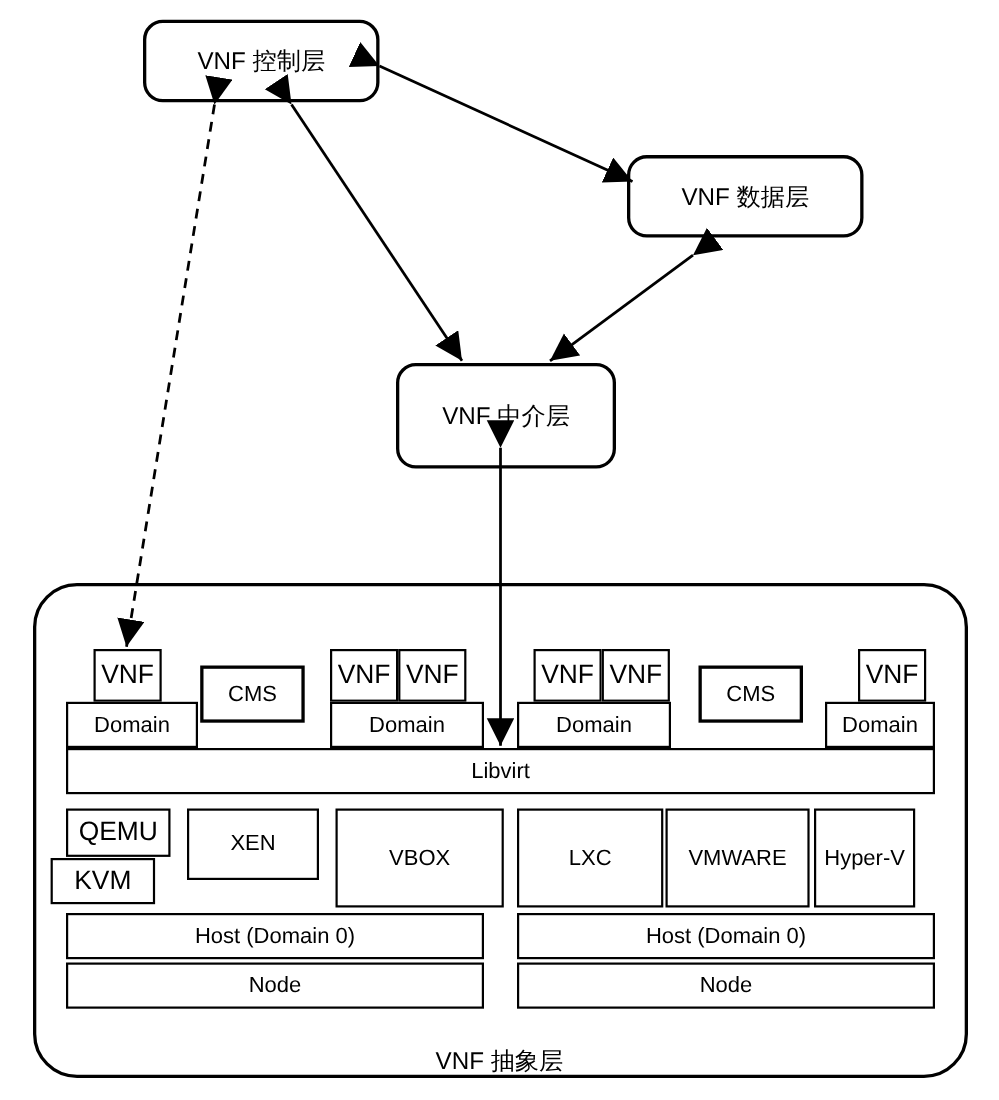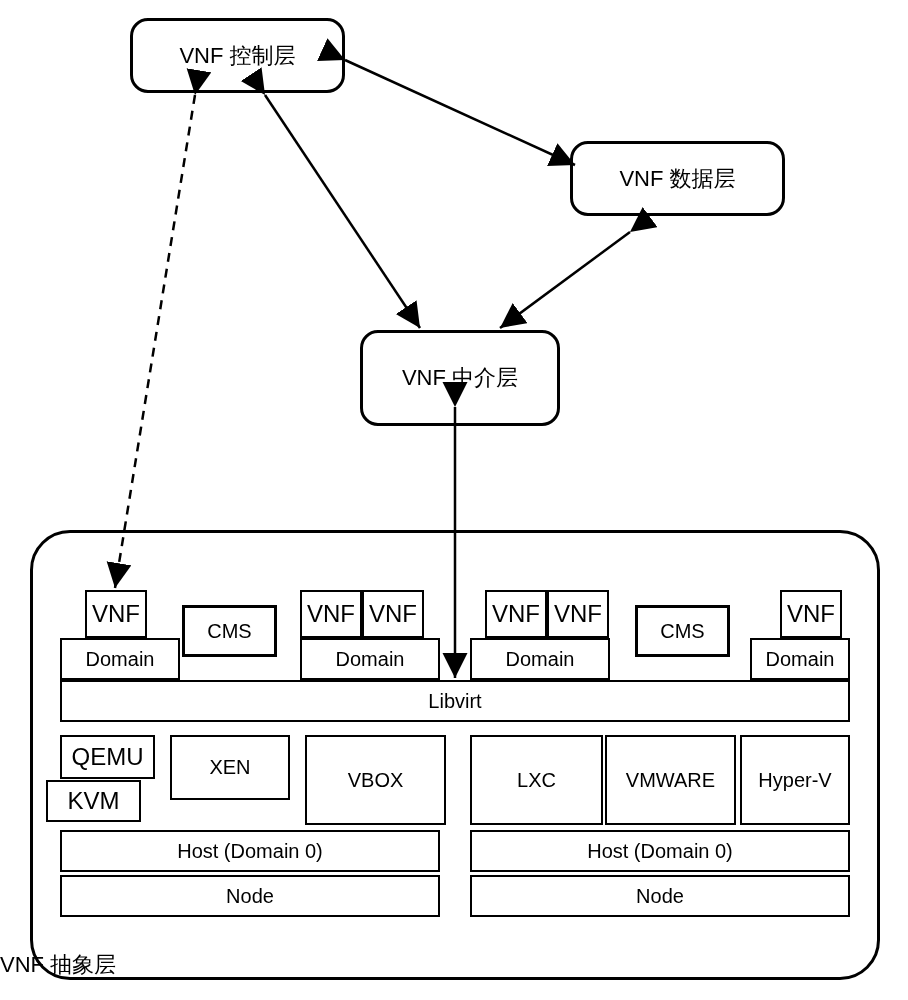--- a/index.html
+++ b/index.html
@@ -16,48 +16,48 @@
     <span>VNF 控制层</span>
   </div>
 <div class="box" style="left:570px;top:141px;width:215px;height:75px">
     <span>VNF 数据层</span>
   </div>
 <div class="box" style="left:360px;top:330px;width:200px;height:96px">
     <span>VNF 中介层</span>
   </div>
 
 <div class="container" style="left:30px;top:530px;width:850px;height:450px"></div>
-<div style="position:absolute;left:0;top:950px;width:908px;text-align:left;font-size:22px">VNF 抽象层</div>
+<div style="position:absolute;left:0;top:950px;width:908px;text-align:center;font-size:22px">VNF 抽象层</div>
 
 <div class="cell small" style="left:85px;top:590px;width:62px;height:48px">VNF</div>
 <div class="cell" style="left:182px;top:605px;width:95px;height:52px;border-width:3px">CMS</div>
 <div class="cell small" style="left:300px;top:590px;width:62px;height:48px">VNF</div>
 <div class="cell small" style="left:362px;top:590px;width:62px;height:48px">VNF</div>
 
 <div class="cell" style="left:60px;top:638px;width:120px;height:42px">Domain</div>
 <div class="cell" style="left:300px;top:638px;width:140px;height:42px">Domain</div>
 
 <div class="cell" style="left:60px;top:680px;width:790px;height:42px">Libvirt</div>
 
 <div class="cell small" style="left:60px;top:735px;width:95px;height:44px">QEMU</div>
 <div class="cell small" style="left:46px;top:780px;width:95px;height:42px">KVM</div>
 <div class="cell" style="left:170px;top:735px;width:120px;height:65px">XEN</div>
-<div class="cell" style="left:305px;top:735px;width:141px;height:90px">VBOX</div>
+<div class="cell" style="left:305px;top:735px;width:153px;height:90px">VBOX</div>
 <div class="cell" style="left:60px;top:830px;width:380px;height:42px">Host (Domain 0)</div>
 <div class="cell" style="left:60px;top:875px;width:380px;height:42px">Node</div>
 
 <div class="cell small" style="left:485px;top:590px;width:62px;height:48px">VNF</div>
 <div class="cell small" style="left:547px;top:590px;width:62px;height:48px">VNF</div>
 <div class="cell" style="left:635px;top:605px;width:95px;height:52px;border-width:3px">CMS</div>
 <div class="cell small" style="left:780px;top:590px;width:62px;height:48px">VNF</div>
 <div class="cell" style="left:470px;top:638px;width:140px;height:42px">Domain</div>
 <div class="cell" style="left:750px;top:638px;width:100px;height:42px">Domain</div>
 <div class="cell" style="left:470px;top:735px;width:133px;height:90px">LXC</div>
 <div class="cell" style="left:605px;top:735px;width:131px;height:90px">VMWARE</div>
-<div class="cell" style="left:740px;top:735px;width:110px;height:90px">Hyper-V</div>
+<div class="cell" style="left:740px;top:735px;width:92px;height:90px">Hyper-V</div>
 <div class="cell" style="left:470px;top:830px;width:380px;height:42px">Host (Domain 0)</div>
 <div class="cell" style="left:470px;top:875px;width:380px;height:42px">Node</div>
 
 <svg width="908" height="1000">
   <defs>
     <marker id="arr" markerWidth="12" markerHeight="12" refX="10" refY="5" orient="auto">
         <path d="M0,0 L10,5 L0,10 z" fill="#000"></path>
       </marker>
   </defs>
 

